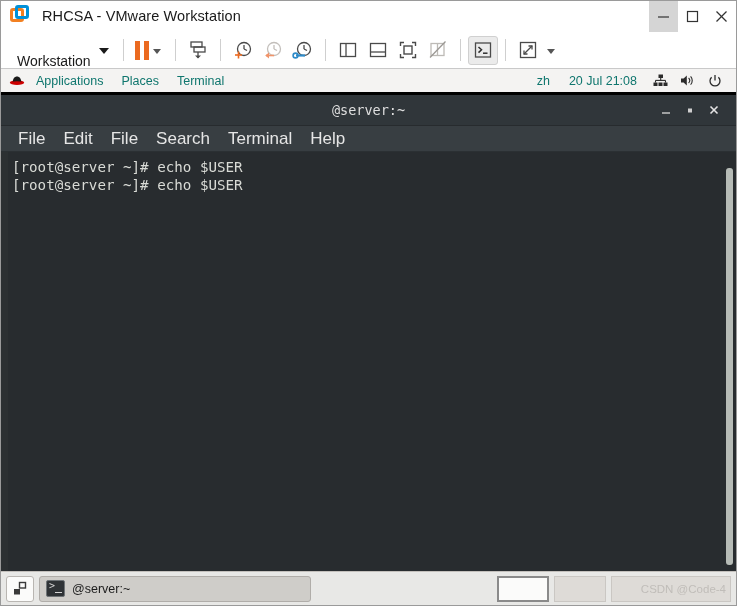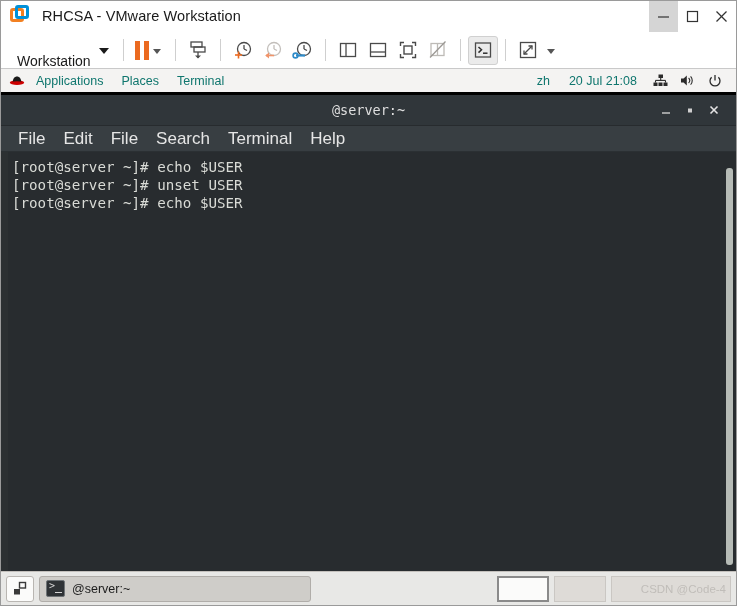--- a/index.html
+++ b/index.html
@@ -514,21 +514,20 @@
         <span class="tm-item">File</span>
         <span class="tm-item">Edit</span>
         <span class="tm-item">File</span>
         <span class="tm-item">Search</span>
         <span class="tm-item">Terminal</span>
         <span class="tm-item">Help</span>
       </div>
 
       <div class="term-body">
         <div class="term-line">[root@server ~]# echo $USER</div>
-        <div class="term-line">[root@server ~]# unset USER</div>
         <div class="term-line">[root@server ~]# echo $USER</div>
         <div class="term-line">&nbsp;</div>
         <div class="term-scrollbar">
           <div class="thumb"></div>
         </div>
       </div>
     </div>
 
     <div class="gnome-taskbar">
       <div class="tsk-showdesk">

